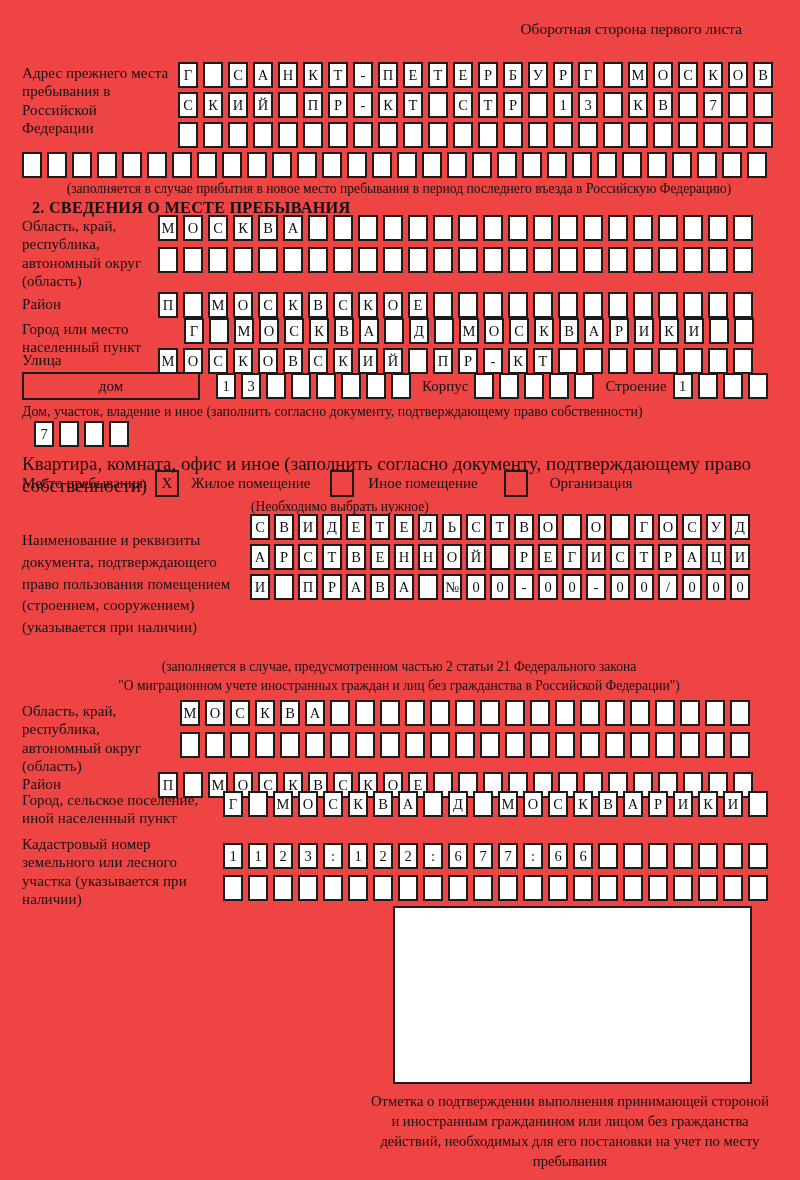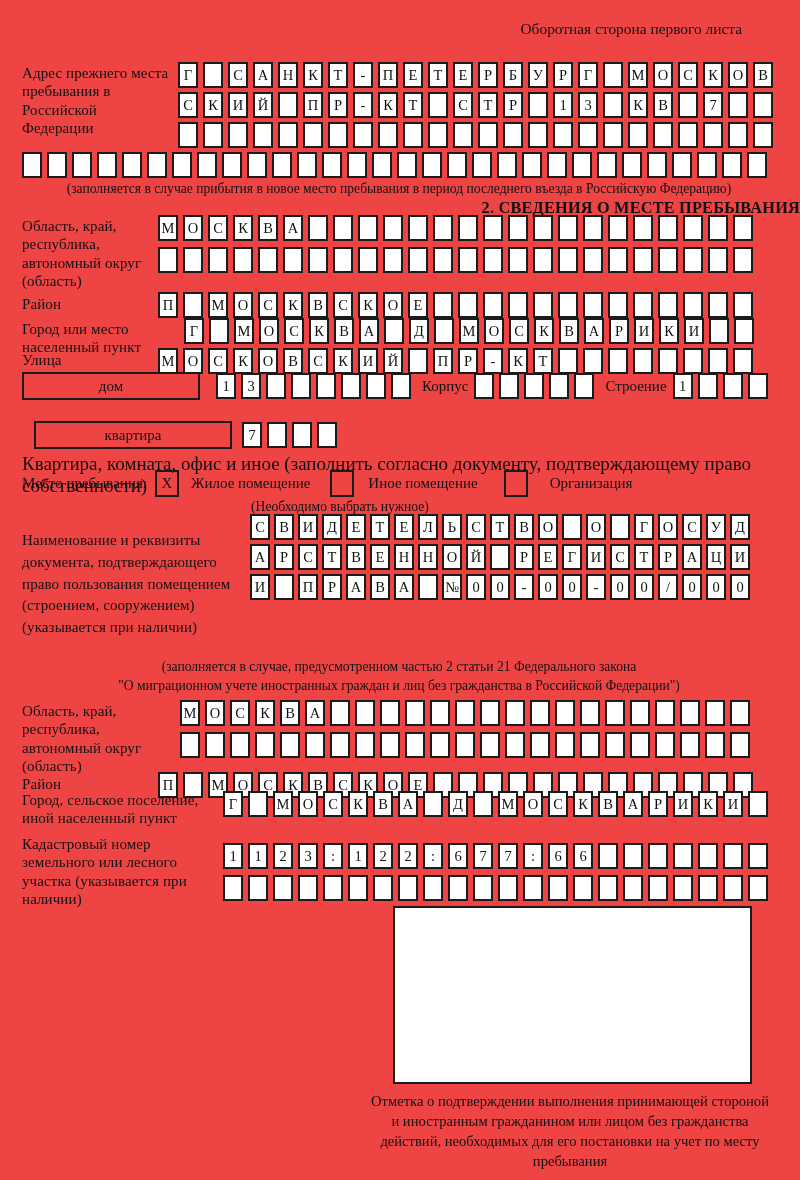--- a/index.html
+++ b/index.html
@@ -6,21 +6,21 @@
   html,body { background:#ffffff; }
   body {
     width:800px; height:1180px; overflow:hidden;
     font-family:"Liberation Serif","DejaVu Serif",serif;
     color:#111; font-size:15px;
   }
   .page { position:relative; width:800px; height:1180px; background:#ef4444; }
   .abs { position:absolute; }
   .lbl { line-height:1.22; letter-spacing:.1px; }
   .note { font-size:13.6px; text-align:center; line-height:1.25; }
-  .title { font-weight:bold; font-size:16.3px; text-align:right; letter-spacing:.2px; }
+  .title { font-weight:bold; font-size:16.3px; text-align:left; letter-spacing:.2px;padding-left:32px; }
   .cellrow { display:flex; }
   .cell {
     flex:0 0 auto; width:20px; height:26px; margin-right:5px;
     border:2px solid #1b1b1b; background:#fff;
     display:flex; align-items:center; justify-content:center;
     font-size:14.5px; line-height:1;
   }
   .tight .cell { margin-right:4px; }
   .mb4 { margin-bottom:4px; }
   .mb6 { margin-bottom:6px; }
@@ -321,23 +321,23 @@
         <div class="cell"></div>
       </div>
     <div class="inline-label">Строение</div>
     <div class="cellrow">
         <div class="cell">1</div>
         <div class="cell"></div>
         <div class="cell"></div>
         <div class="cell"></div>
       </div>
   </div>
+  <div class="abs" style="top:404px; left:22px; font-size:13.9px;">Дом, участок, владение и иное (заполнить согласно документу, подтверждающему право собственности)</div>
 
   <div class="abs inline-flex" style="top:421px; left:34px;">
-    <div class="widebox" style="width:198px; margin-right:10px;">квартира</div>
     <div class="cellrow">
         <div class="cell">7</div>
         <div class="cell"></div>
         <div class="cell"></div>
         <div class="cell"></div>
       </div>
   </div>
   <div class="abs" style="top:453px; left:22px; font-size:19px;">Квартира, комната, офис и иное (заполнить согласно документу, подтверждающему право собственности)</div>
 
   <div class="abs inline-flex" style="top:470px; left:22px;">

